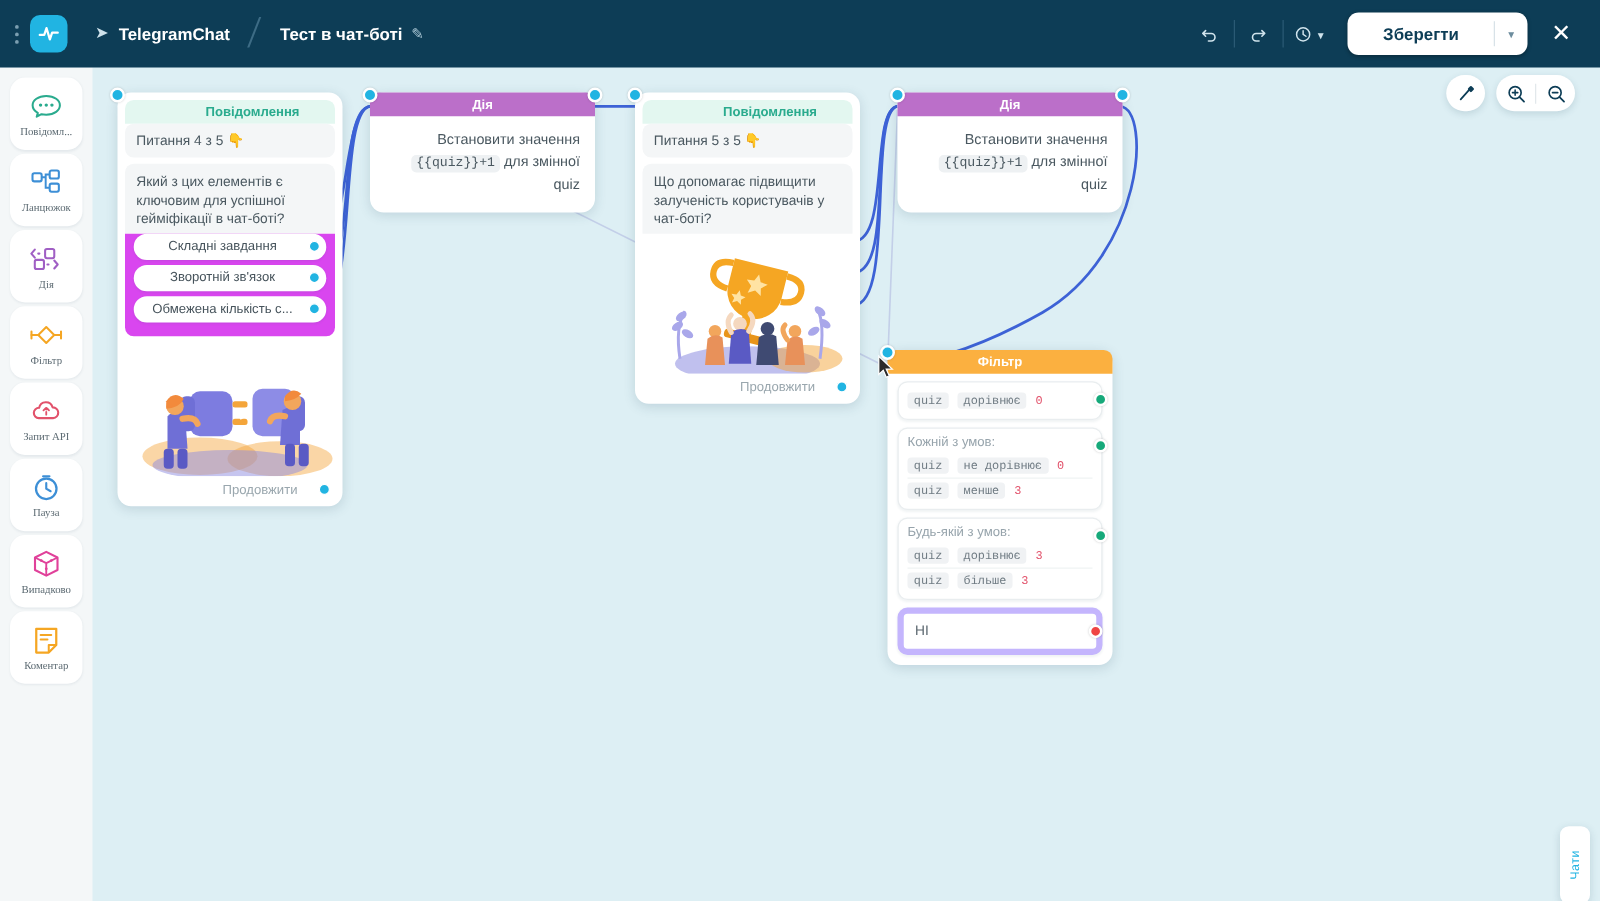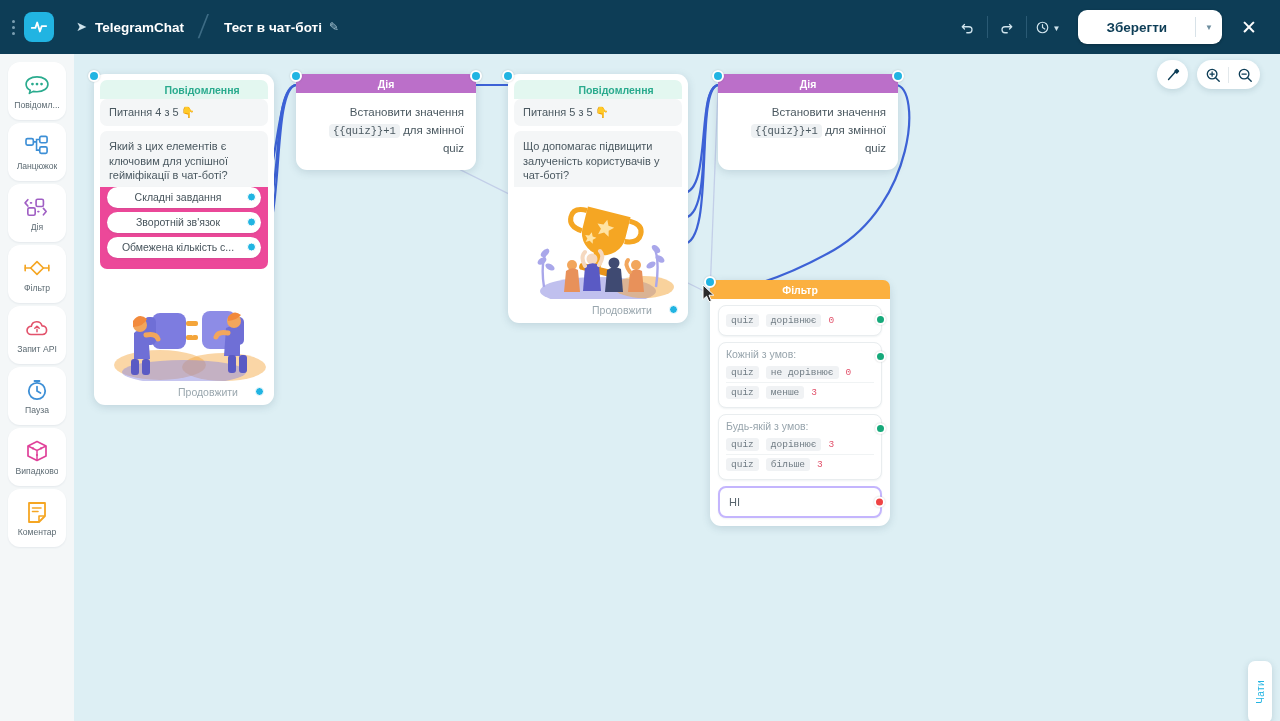--- a/index.html
+++ b/index.html
@@ -71,21 +71,21 @@
 
   
   .sidebar{
     position:absolute;left:0;top:54px;width:74px;height:667px;
     background:#f4f7f8;padding-top:8px;z-index:30;
     display:flex;flex-direction:column;align-items:center;gap:3px;
   }
   .side-item{
     width:58px;height:58px;background:#ffffff;border-radius:12px;
     display:flex;flex-direction:column;align-items:center;justify-content:center;
-    gap:2px;cursor:pointer;box-shadow:0 1px 2px rgba(25,60,80,.07);
+    gap:2px;cursor:pointer;box-shadow:0 1px 2px rgba(25,60,80,.07);font-family:Liberation Serif, serif;
   }
   .side-ico{height:26px;display:flex;align-items:center;justify-content:center;}
   .side-lbl{
     font-size:8.6px;color:#5d6b73;max-width:56px;overflow:hidden;
     text-overflow:ellipsis;white-space:nowrap;text-align:center;
   }
 
   
   .canvas{
     position:absolute;left:74px;top:54px;width:1206px;height:667px;
@@ -110,21 +110,21 @@
   .node-flt{width:180px;padding-bottom:8px;}
 
   .msg-row{
     background:#f4f6f7;border-radius:7px;padding:7px 9px;font-size:11px;
     color:#4a5860;margin-bottom:5px;
   }
   .msg-q{
     background:#f4f6f7;border-radius:7px 7px 0 0;padding:8px 9px 4px;
     font-size:11px;color:#4a5860;line-height:1.32;
   }
-  .opt-wrap{background:#ec4899;border-radius:0 0 7px 7px;padding:0 7px 7px;}
+  .opt-wrap{background:#d946ef;border-radius:0 0 7px 7px;padding:0 7px 7px;}
   .opt{
     position:relative;background:#ffffff;border-radius:13px;height:21px;
     display:flex;align-items:center;justify-content:center;margin-bottom:4px;
     font-size:10.5px;color:#46535b;cursor:pointer;padding:0 20px 0 8px;
     box-shadow:0 1px 2px rgba(40,80,100,.1);
   }
   .opt span{overflow:hidden;text-overflow:ellipsis;white-space:nowrap;}
   .opt .port{position:absolute;right:5px;top:50%;transform:translateY(-50%);}
   .port{width:9px;height:9px;border-radius:50%;background:#21b4e2;border:1.5px solid #fff;}
   .hero{
@@ -162,21 +162,21 @@
   }
   .dot-g{
     position:absolute;right:-5px;top:8px;width:11px;height:11px;border-radius:50%;
     background:#16a97a;border:2px solid #fff;box-shadow:0 0 2px rgba(0,0,0,.2);
   }
   .dot-r{
     position:absolute;right:-5px;top:50%;transform:translateY(-50%);width:11px;height:11px;
     border-radius:50%;background:#ef4444;border:2px solid #fff;box-shadow:0 0 2px rgba(0,0,0,.2);
   }
   .flt-else{
-    margin:6px 8px 0;background:#ffffff;border:2px solid #c4b5fd;border-radius:8px;
+    margin:6px 8px 0;background:#ffffff;border:5px solid #c4b5fd;border-radius:8px;
     padding:8px 9px;position:relative;font-size:11px;color:#5a666e;
     box-shadow:0 1px 2px rgba(40,80,100,.07);
   }
   .port-in{
     position:absolute;width:12px;height:12px;border-radius:50%;background:#21b4e2;
     border:2px solid #fff;left:-6px;top:-4px;box-shadow:0 0 2px rgba(0,0,0,.18);
   }
   .port-out{
     position:absolute;width:12px;height:12px;border-radius:50%;background:#21b4e2;
     border:2px solid #fff;right:-6px;top:-4px;box-shadow:0 0 2px rgba(0,0,0,.18);

